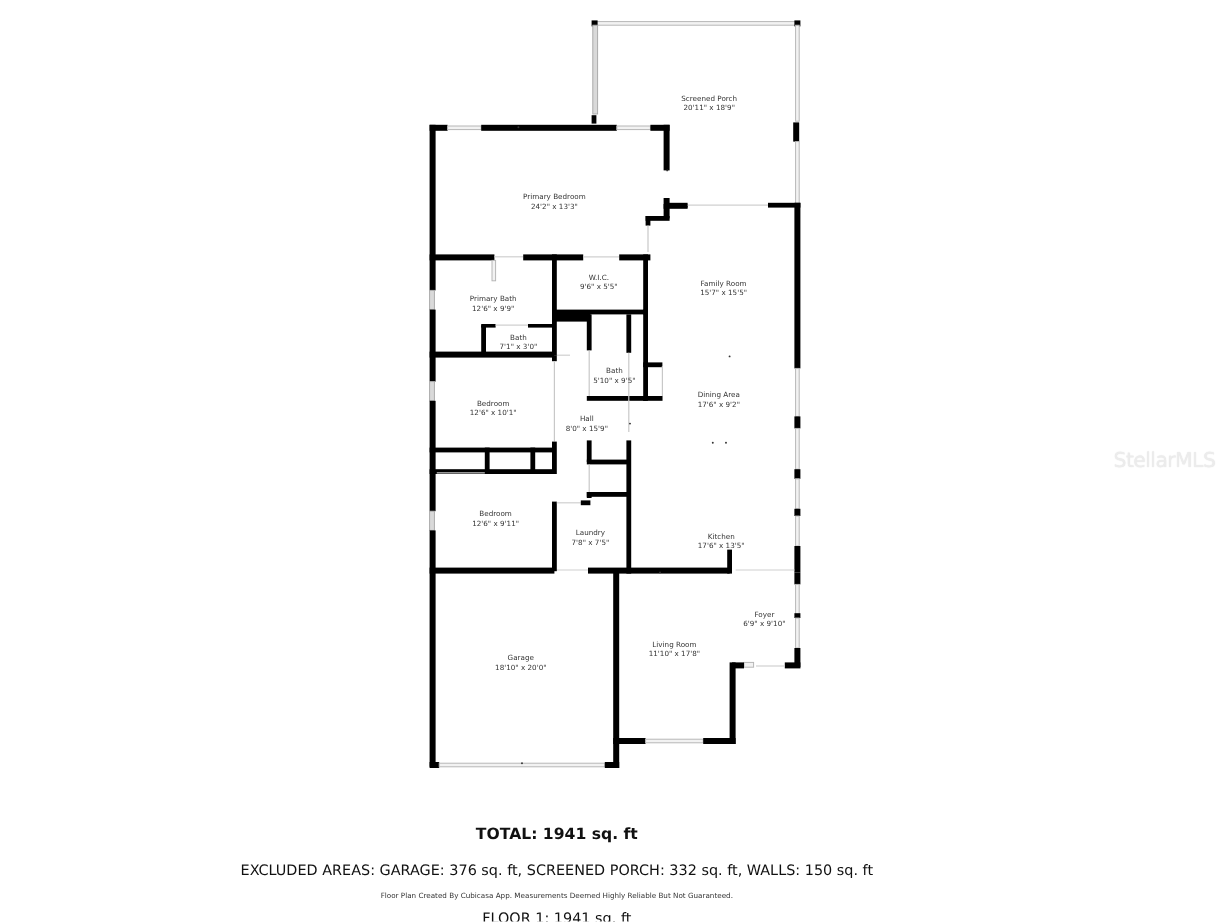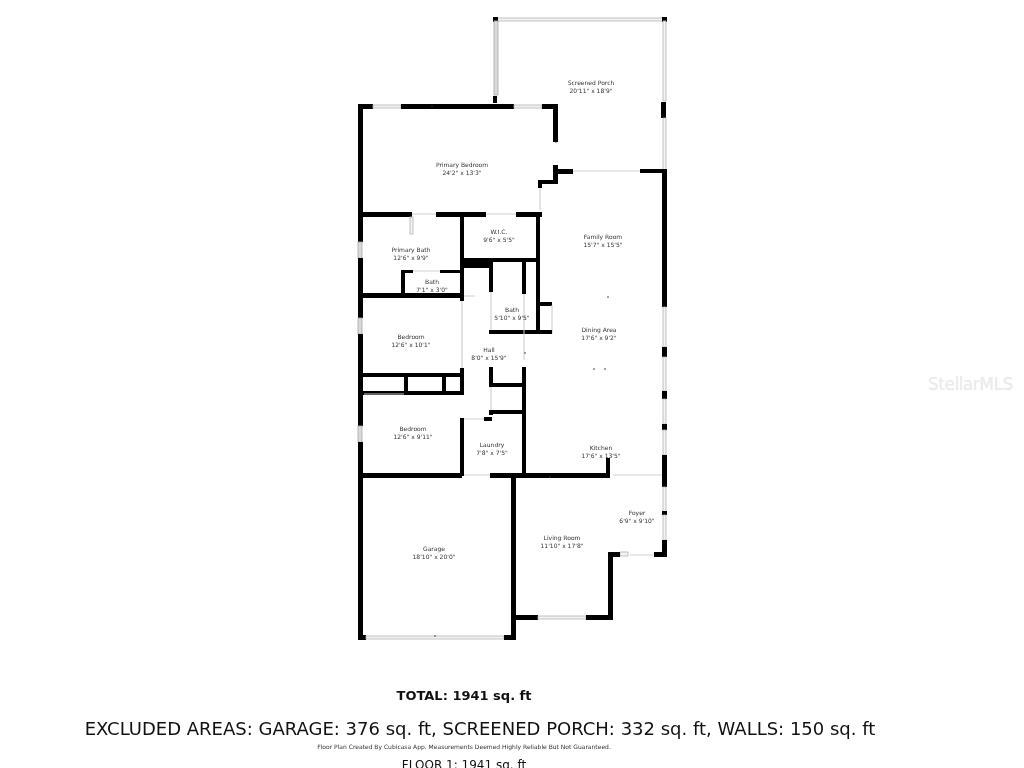--- a/index.html
+++ b/index.html
@@ -8,21 +8,21 @@
   .wall { fill:#000; }
   .win { fill:#f2f2f2; stroke:#b5b5b5; stroke-width:0.8; }
   .winv { fill:#d9d9d9; stroke:#a8a8a8; stroke-width:0.8; }
   .opening { stroke:#d0d0d0; stroke-width:1; fill:none; }
   .thin { stroke:#c8c8c8; stroke-width:1; fill:none; }
   .room-name { position:absolute; font-size:6px; color:#333; text-align:center; white-space:nowrap; transform:translateX(-50%); line-height:8px; }
   .room-dim { position:absolute; font-size:6px; color:#333; text-align:center; white-space:nowrap; transform:translateX(-50%); line-height:8px; }
   .summary { position:absolute; left:0; width:928px; text-align:center; color:#111; white-space:nowrap; }
   .total { top:688px; font-size:13px; font-weight:bold; }
   .floor { top:736px; font-size:12px;margin-top:22px; }
-  .excluded { top:718px; font-size:18px;margin-left:16px; }
+  .excluded { top:718px; font-size:12px; }
   .disclaimer { top:743px; font-size:6px; color:#333; }
   .watermark { position:absolute; left:928px; top:374px; font-size:17px; color:#ececec; letter-spacing:-0.5px; text-shadow:0 0 1px #e0e0e0; }
 </style>
 </head>
 <body>
 
 <svg id="plan" viewBox="0 0 1024 768" xmlns="http://www.w3.org/2000/svg">
 
   <g>
     <rect class="win" x="495" y="18" width="170" height="3"></rect>

